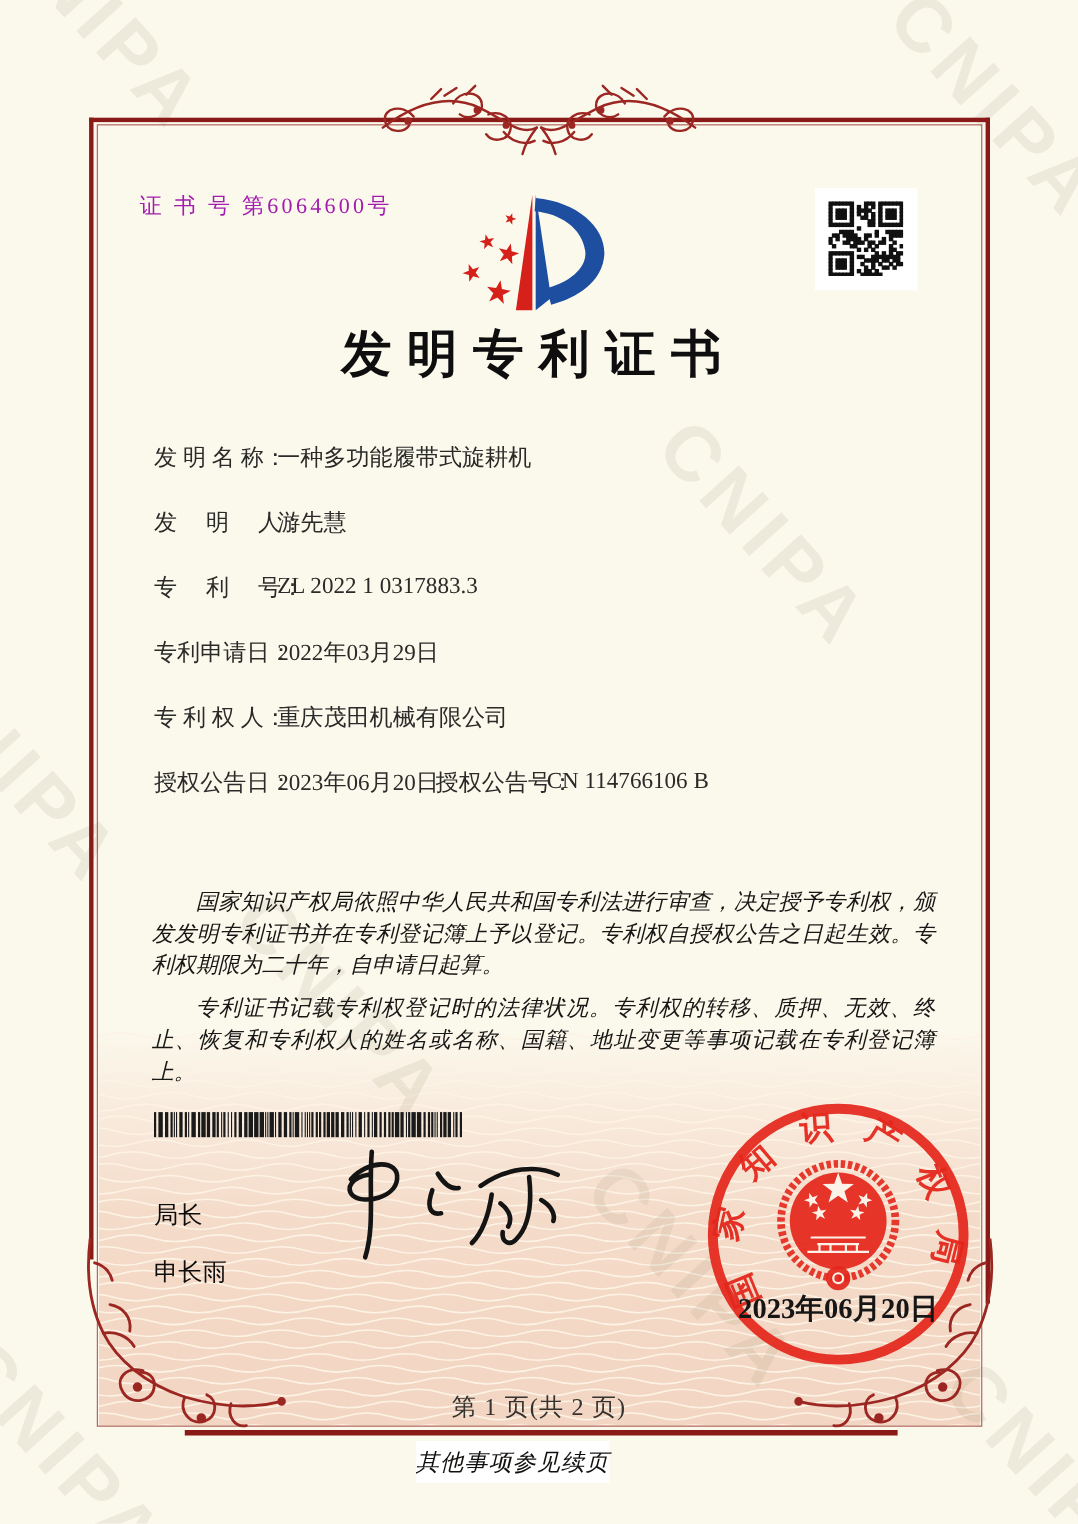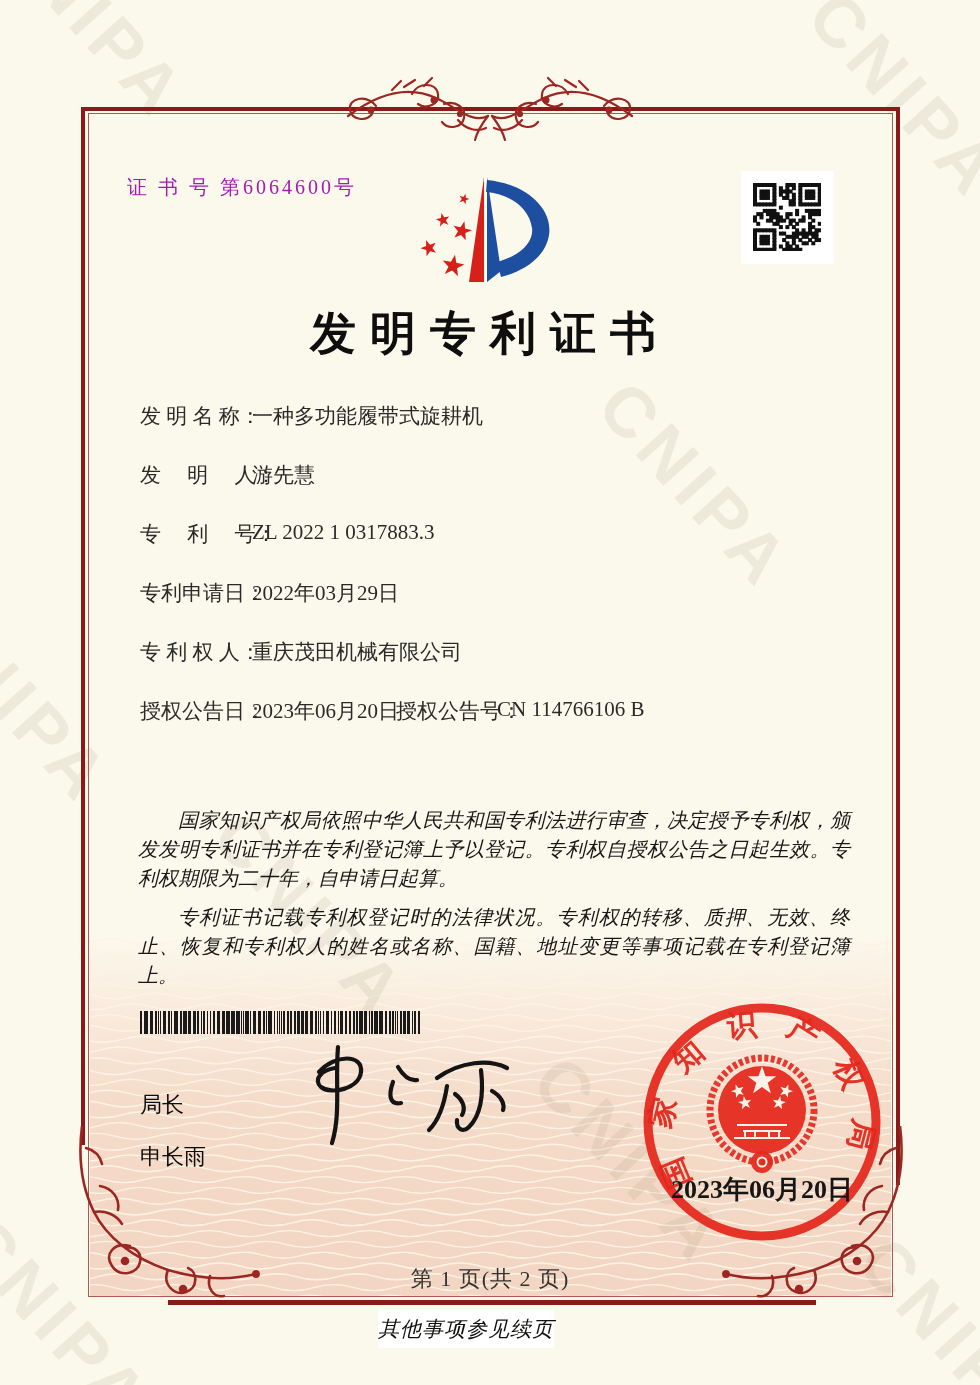--- a/index.html
+++ b/index.html
@@ -35,21 +35,21 @@
   .bthin{border:1px solid #aa5a53;z-index:4;}
   
   .orn{z-index:5;}
   
   .content{z-index:6;}
   #certno{
     left:127px;top:174px;font-size:20px;letter-spacing:3px;color:#a21caf;
   }
   #title{
     left:50%;top:291px;transform:translateX(-50%);
-    font-size:46px;font-weight:bold;letter-spacing:14px;white-space:nowrap;color:#0e0e0e;margin-top:12px;
+    font-size:46px;font-weight:bold;letter-spacing:14px;white-space:nowrap;color:#0e0e0e;
   }
   #qrtile{left:741px;top:171px;width:93px;height:93px;background:#ffffff;}
   #fields{left:140px;top:402px;width:760px;}
   .frow{position:relative;height:59px;font-size:21px;white-space:pre;color:#2a2a28;}
   .frow .lab{position:absolute;left:0;top:0;}
   .frow .val{position:absolute;left:112px;top:0;white-space:nowrap;}
   .frow .lab2{position:absolute;left:256px;top:0;}
   .frow .val2{position:absolute;left:357px;top:0;white-space:nowrap;}
   #paras{left:138px;top:806px;width:712px;}
   #paras p{

